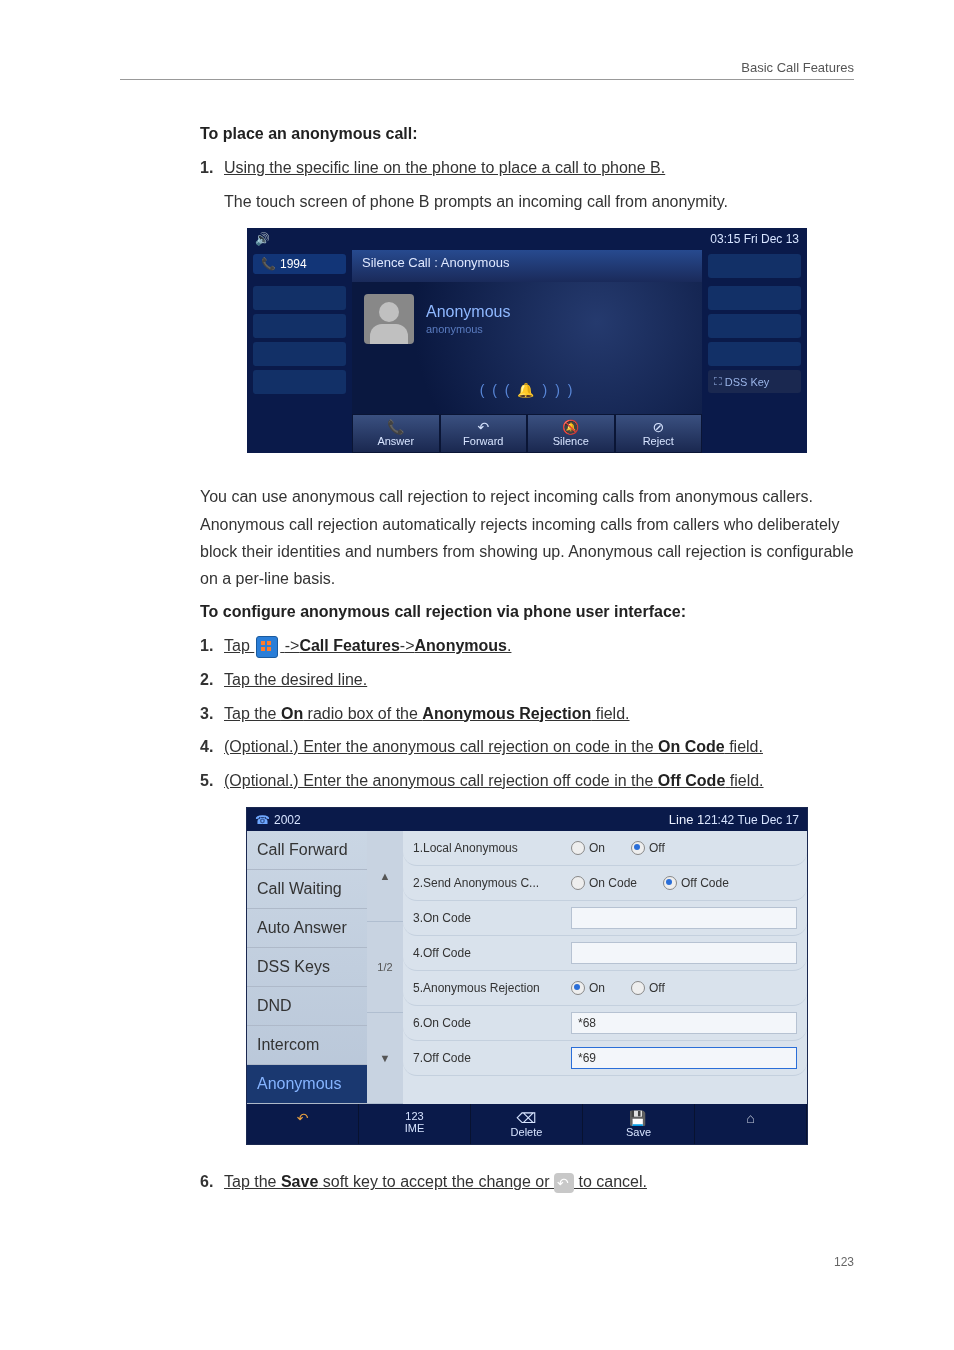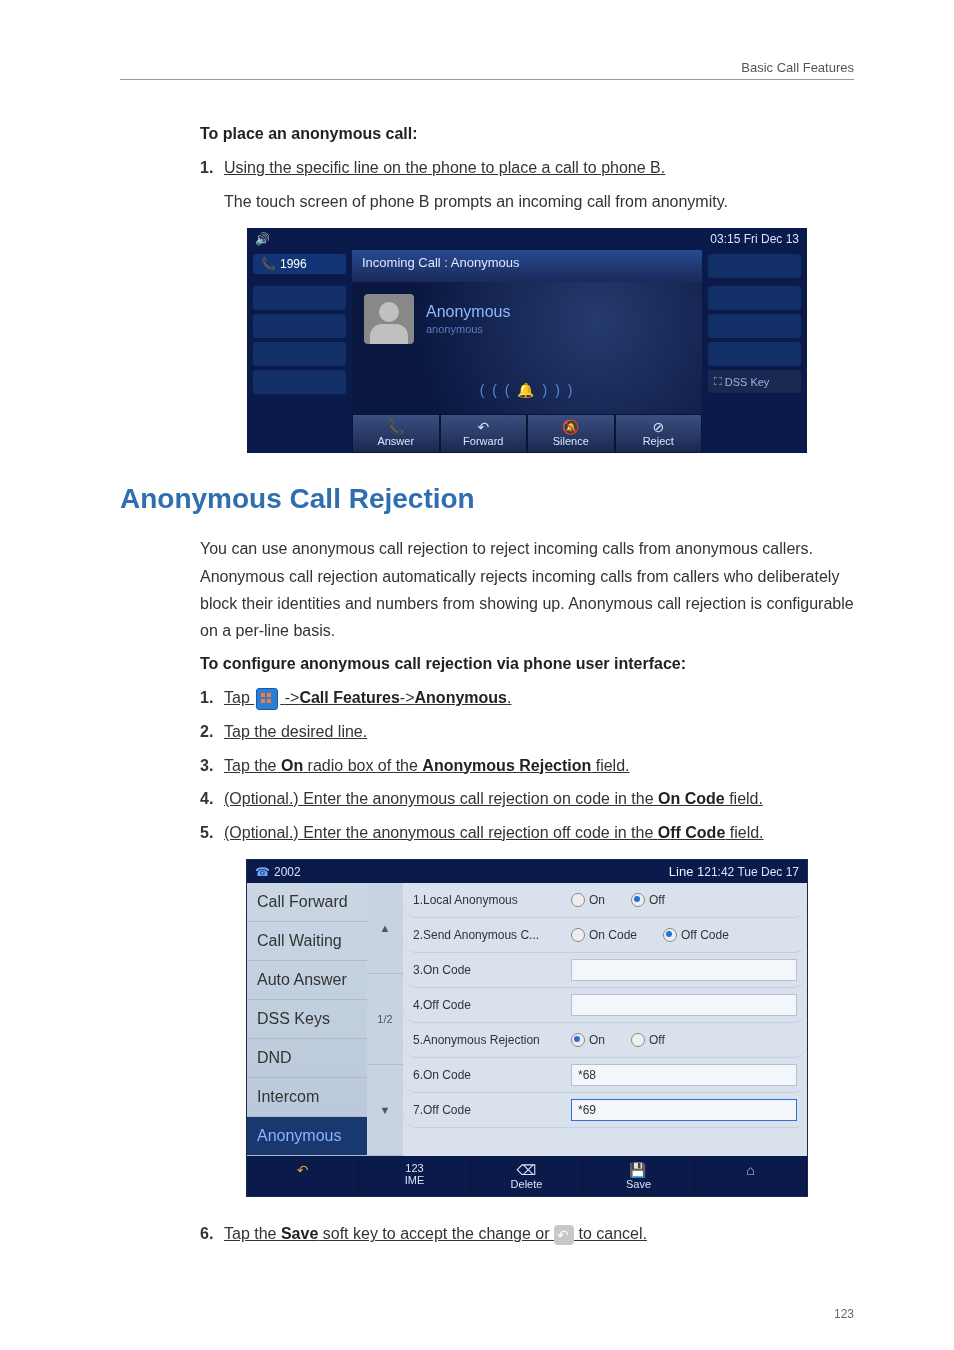--- a/index.html
+++ b/index.html
@@ -313,24 +313,24 @@
 
     <div class="phone-shot">
       <div class="ps1-top">
         <div class="ps1-tl">🔊</div>
         <div class="ps1-tr">03:15 Fri Dec 13</div>
       </div>
       <div class="ps1-row">
         <div class="ps1-side">
           <div class="ps1-line-tab">
             <span>📞</span>
-            <span>1996</span>
-          </div>
-        </div>
-        <div class="ps1-main-top">Incoming Call : Anonymous</div>
+            <span>1994</span>
+          </div>
+        </div>
+        <div class="ps1-main-top">Silence Call : Anonymous</div>
         <div class="ps1-side">
             <div class="ps1-slot"></div>
           </div>
       </div>
       <div class="ps1-row">
         <div class="ps1-side">
           <div class="ps1-slot"></div>
           <div class="ps1-slot"></div>
           <div class="ps1-slot"></div>
           <div class="ps1-slot"></div>
@@ -370,21 +370,20 @@
           <span>Silence</span>
         </div>
         <div class="ps1-sk">
           <span class="ico">⊘</span>
           <span>Reject</span>
         </div>
         <div class="ps1-sk-side"></div>
       </div>
     </div>
 
-    <h2 class="section-title">Anonymous Call Rejection</h2>
 
     <p>You can use anonymous call rejection to reject incoming calls from anonymous callers. Anonymous call rejection automatically rejects incoming calls from callers who deliberately block their identities and numbers from showing up. Anonymous call rejection is configurable on a per-line basis.</p>
 
     <p class="bold">To configure anonymous call rejection via phone user interface:</p>
 
     <div class="list-item">
       <div class="list-num">1.</div>
       <div class="list-text">
         <span>Tap </span>
         <span class="icon-apps"></span>

